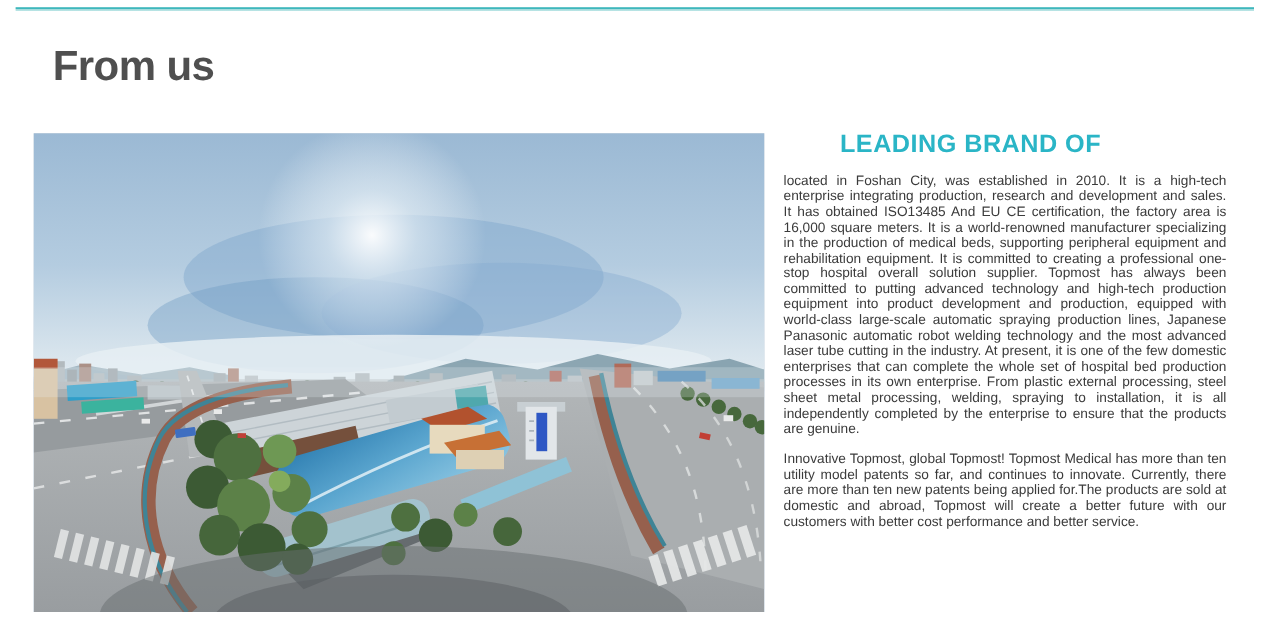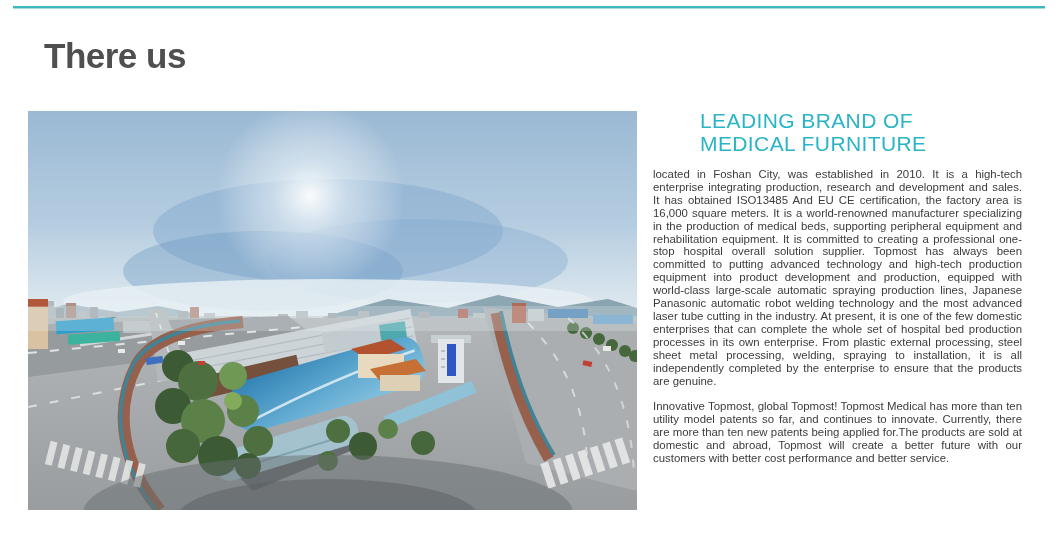--- a/index.html
+++ b/index.html
@@ -17,37 +17,37 @@
   }
   .photo-wrap{
     position:absolute;left:28px;top:111px;width:609px;height:399px;
     overflow:hidden;background:#b7c9d8;
   }
   .photo-wrap svg{display:block;}
   .text-col{
     position:absolute;left:653px;top:109px;width:369px;color:#3b3b3b;
   }
   .hero-heading{
-    margin:0 0 13px 47px;font-size:21px;line-height:23px;font-weight:400;
+    margin:0 0 13px 47px;font-size:21px;line-height:23px;font-weight:700;
     color:#2ab5c6;letter-spacing:0.4px;
   }
   .text-col p{
     margin:0 0 13px 0;font-size:11.4px;line-height:12.9px;
     text-align:justify;color:#3b3b3b;
   }
   .text-col p:last-of-type{margin-bottom:5px;}
 </style>
 </head>
 <body>
 
 <div class="canvas">
 
   <div class="top-line"></div>
 
-  <h1 class="page-title">There us</h1>
+  <h1 class="page-title">From us</h1>
 
   <div class="photo-wrap">
     <svg viewBox="0 0 609 399" width="609" height="399" preserveAspectRatio="none" aria-hidden="true">
       <defs>
         <linearGradient id="sky" x1="0" y1="0" x2="0" y2="1">
           <stop offset="0" stop-color="#9bb9d4"></stop>
           <stop offset="0.5" stop-color="#b4cce0"></stop>
           <stop offset="0.85" stop-color="#d9e5ed"></stop>
           <stop offset="1" stop-color="#e4ecf1"></stop>
         </linearGradient>
@@ -244,20 +244,19 @@
 
       <ellipse cx="300" cy="402" rx="245" ry="58" fill="#686d70" opacity="0.5"></ellipse>
       <ellipse cx="300" cy="406" rx="150" ry="38" fill="#595e61" opacity="0.5"></ellipse>
       <rect x="0" y="195" width="609" height="25" fill="#e8eef2" opacity="0.25"></rect>
     </svg>
   </div>
 
   <div class="text-col">
     <h2 class="hero-heading">
       <span>LEADING BRAND OF</span><br>
-      <span>MEDICAL FURNITURE</span>
     </h2>
     <p>located in Foshan City, was established in 2010.  It is a high-tech enterprise integrating production, research and development and sales. It has obtained ISO13485 And EU CE certification, the  factory area is 16,000 square meters. It is a world-renowned manufacturer specializing in the production of medical beds, supporting peripheral equipment and rehabilitation equipment. It is committed to creating a professional one-stop hospital overall solution supplier. Topmost has always been committed to putting advanced technology and high-tech production equipment into product development and production, equipped with world-class large-scale automatic spraying production lines, Japanese Panasonic automatic robot welding technology and the most advanced laser tube cutting in the industry. At present, it is one of the few domestic enterprises that can complete the whole set of hospital bed production processes in its own enterprise. From plastic external processing, steel sheet metal processing, welding, spraying to installation, it is all independently completed by the enterprise to ensure that the products are genuine.</p>
     <p>Innovative Topmost, global Topmost! Topmost Medical has more than ten utility model patents so far, and continues to innovate. Currently, there are more than ten new patents being applied for.The products are sold at domestic  and abroad, Topmost will create a better future with our customers with better cost performance and better service.</p>
 
   </div>
 
 </div>
 
 </body></html>

